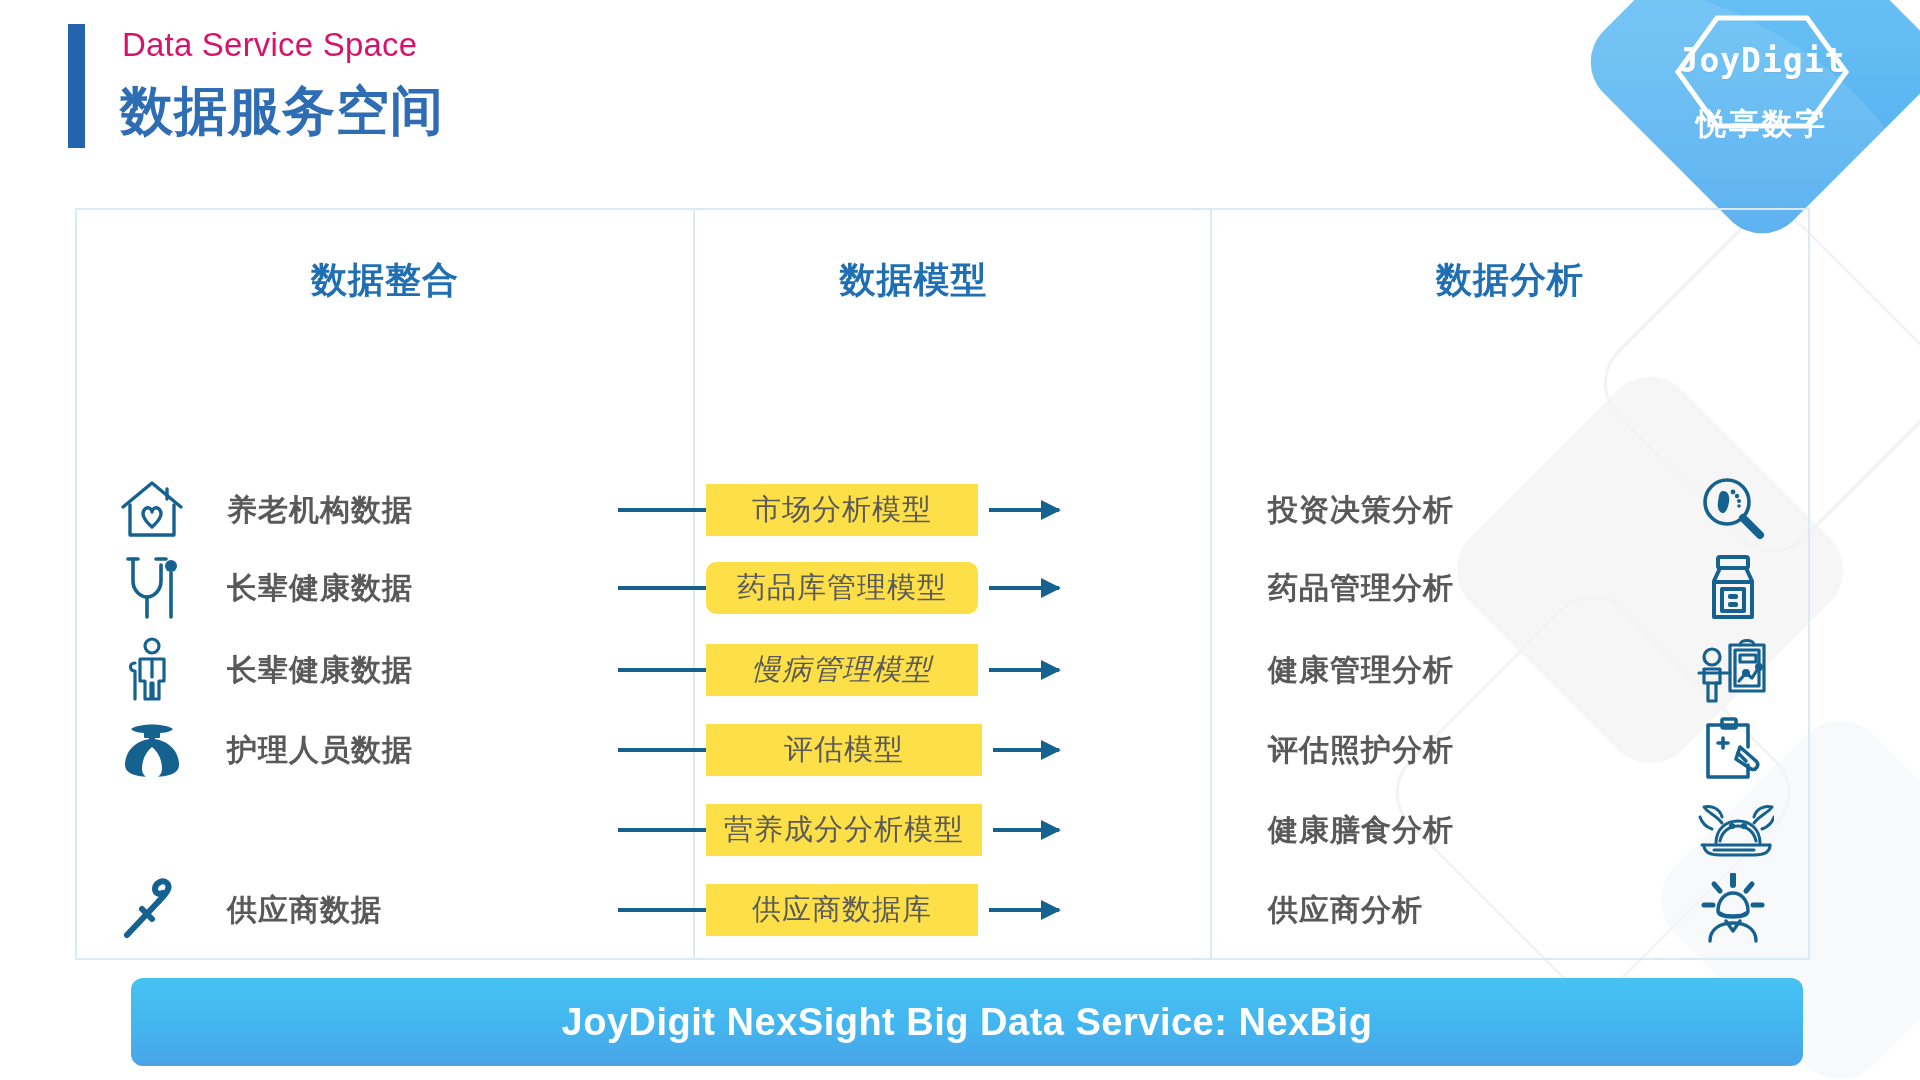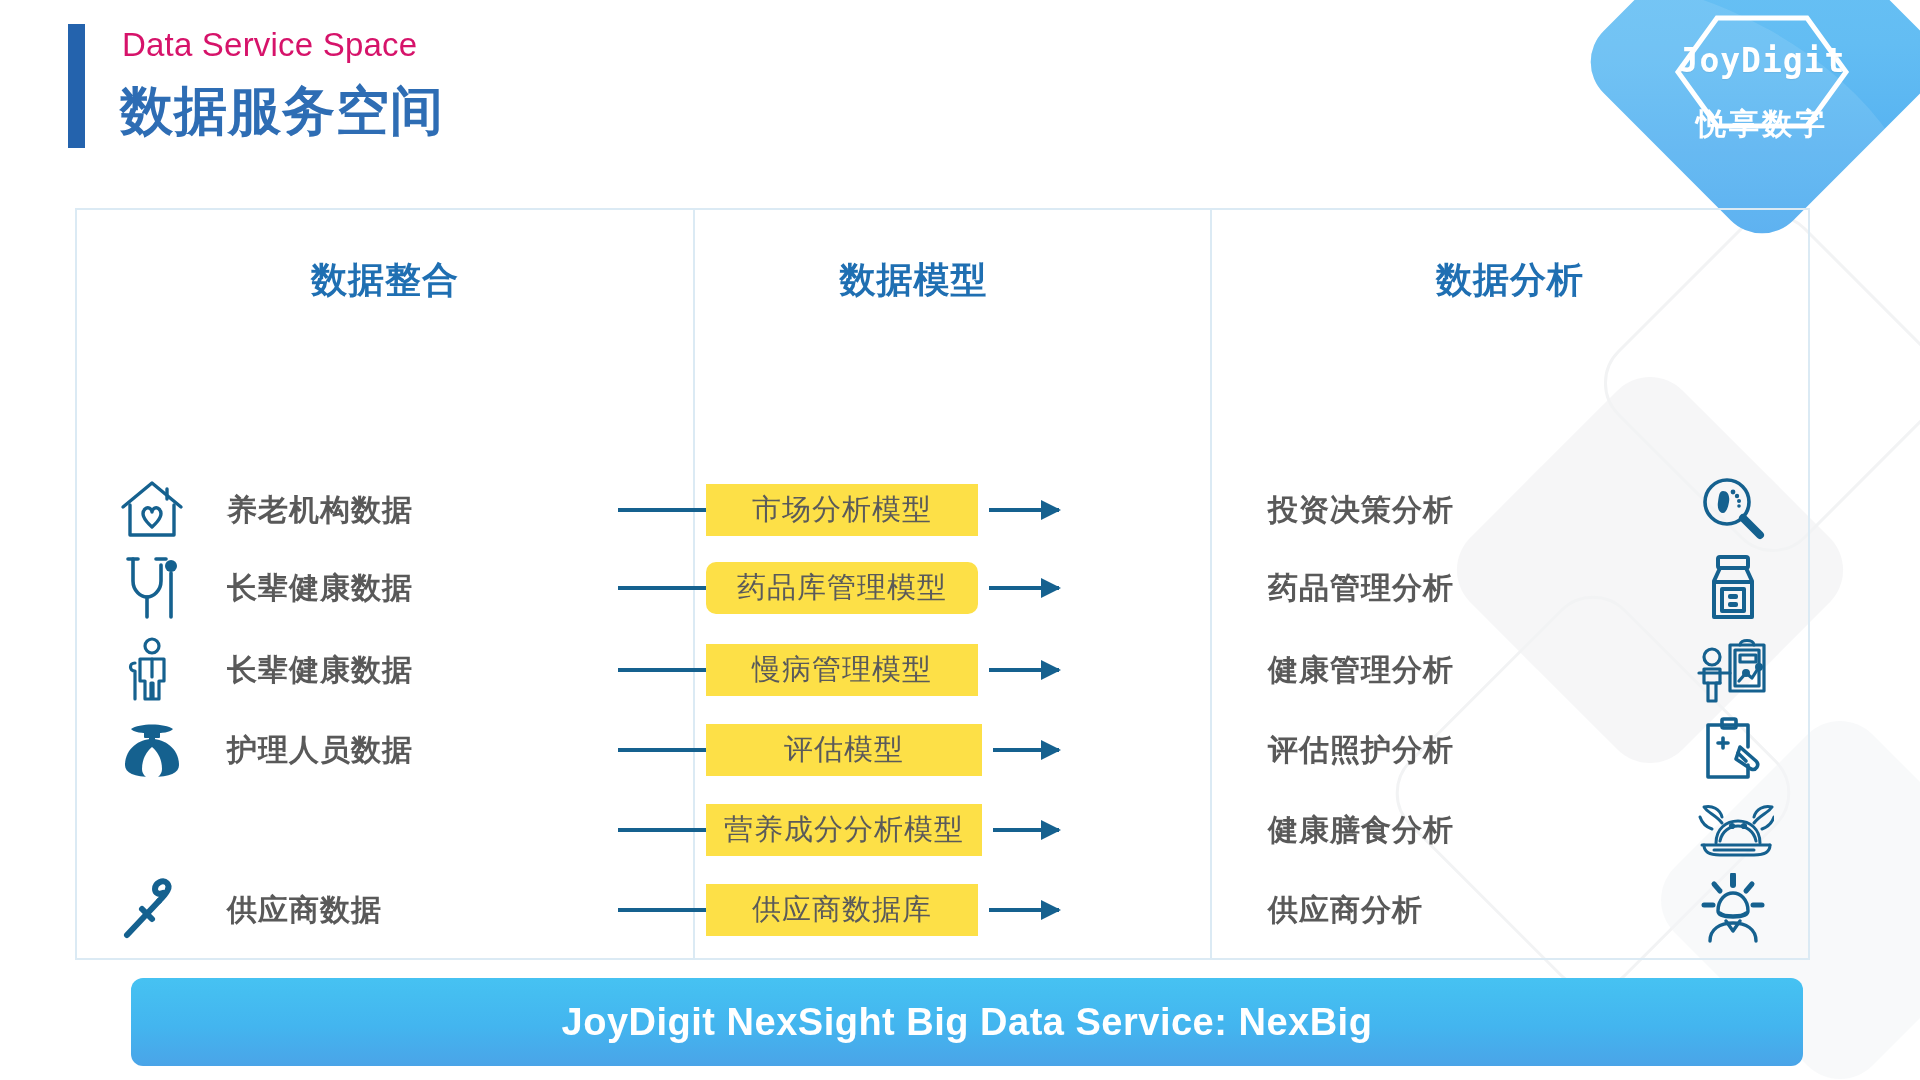--- a/index.html
+++ b/index.html
@@ -189,21 +189,21 @@
     <div class="mrow" style="top:330px">
       <div class="mline" style="width:88px;margin-left:1px;"></div>
       <div class="mbox" style="width:272px;border-radius:10px;">
         <span>药品库管理模型</span>
       </div>
       <div class="marrow" style="width:70px;margin-left:11px;"></div>
     </div>
 
     <div class="mrow" style="top:412px">
       <div class="mline" style="width:88px;margin-left:1px;"></div>
-      <div class="mbox" style="width:272px;">
+      <div class="mbox" style="width:272px;font-style:italic;">
         <span>慢病管理模型</span>
       </div>
       <div class="marrow" style="width:70px;margin-left:11px;"></div>
     </div>
 
     <div class="mrow" style="top:492px">
       <div class="mline" style="width:88px;margin-left:1px;"></div>
       <div class="mbox" style="width:276px;">
         <span>评估模型</span>
       </div>

